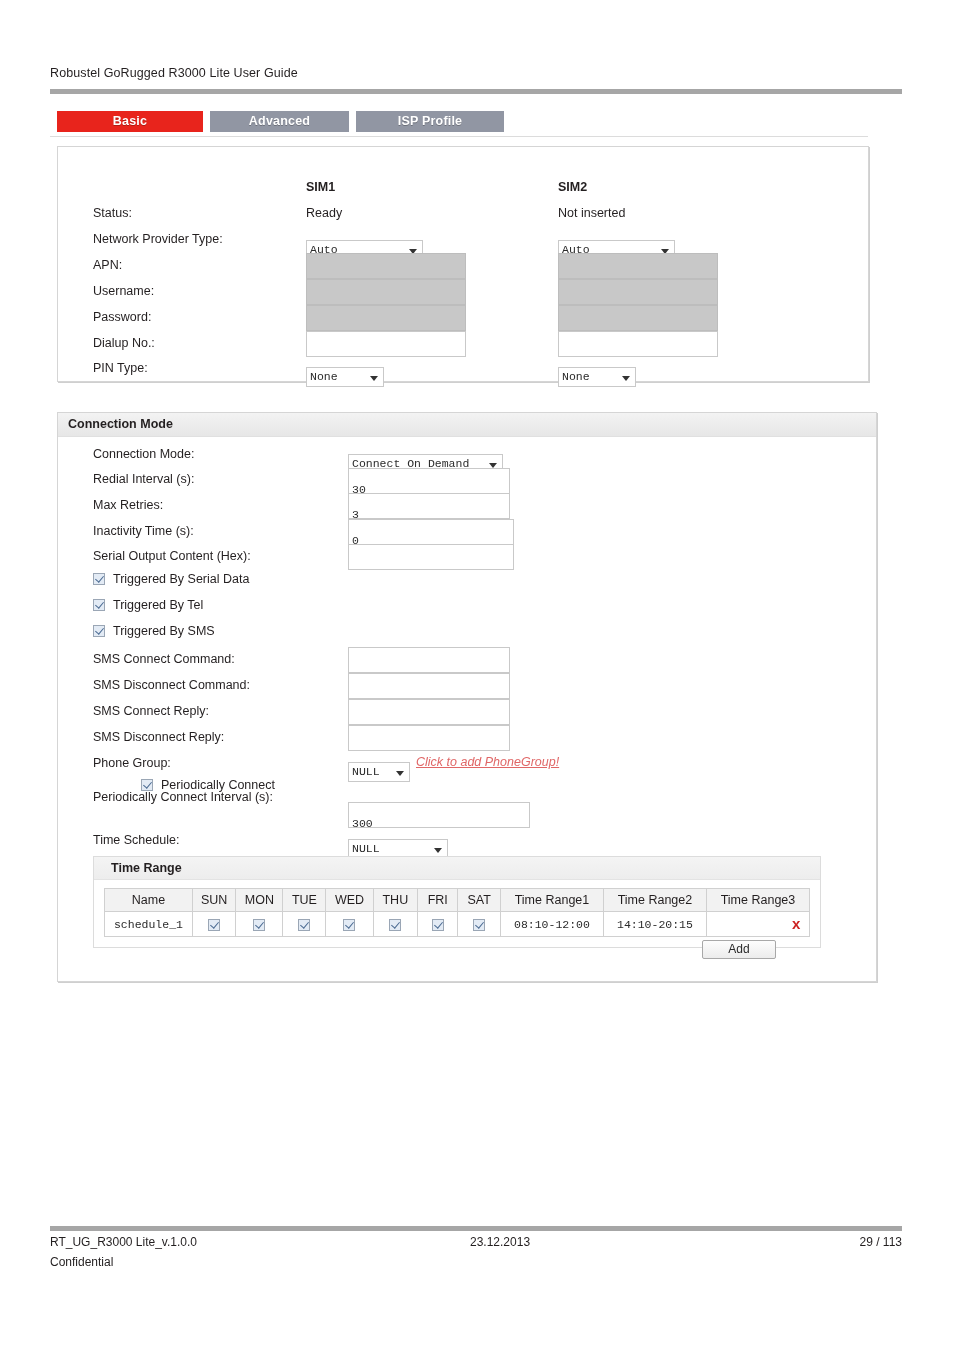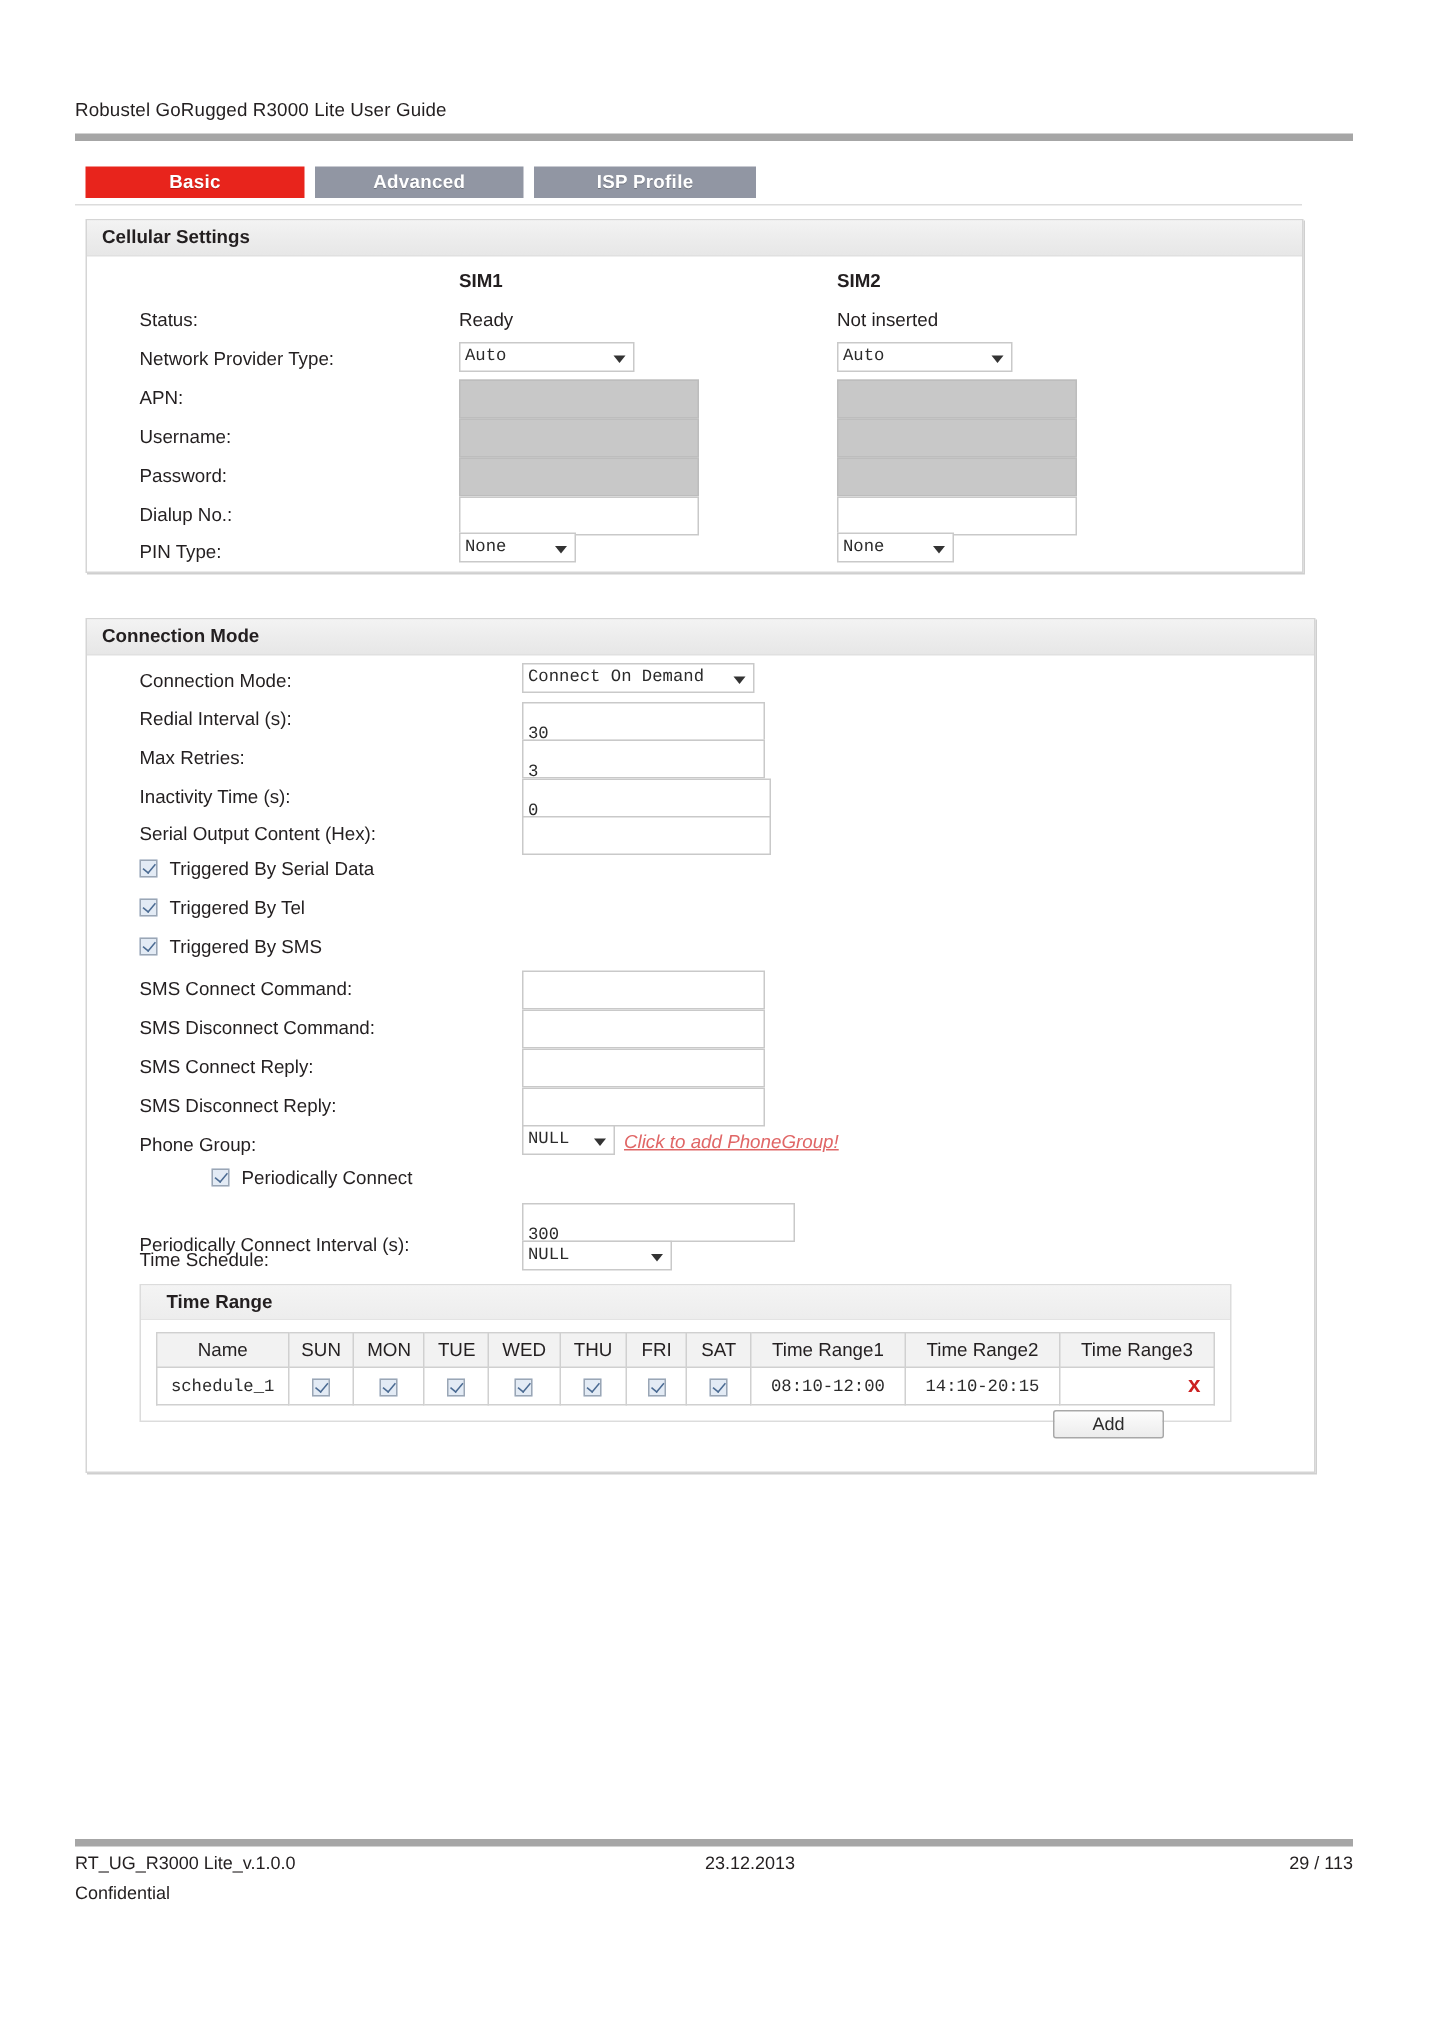--- a/index.html
+++ b/index.html
@@ -154,20 +154,21 @@
     border: 1px solid #c9c9c9;
     background: #ffffff;
     font-family: "Liberation Mono", monospace;
     font-size: 11.5px;
     color: #2b2b2b;
     padding: 0 3px;
     line-height: 18px;
     position: relative;
     white-space: nowrap;
     overflow: hidden;
+    margin-top: 12px;
   }
   .sel .caret {
     position: absolute;
     right: 5px;
     top: 8px;
     width: 0; height: 0;
     border-left: 4px solid transparent;
     border-right: 4px solid transparent;
     border-top: 5px solid #333;
   }
@@ -334,21 +335,20 @@
 <div class="header-rule"></div>
 
 <div class="tabbar">
   <div class="tab active">Basic</div>
   <div class="tab idle w-advanced">Advanced</div>
   <div class="tab idle w-isp">ISP Profile</div>
 </div>
 <div class="tabbar-underline"></div>
 
 <div class="panel" id="panel-cellular">
-  <div class="panel-title">Cellular Settings</div>
 
   <div class="row" style="left:248px; top:30px;">
     <span class="colhead">SIM1</span>
   </div>
   <div class="row" style="left:500px; top:30px;">
     <span class="colhead">SIM2</span>
   </div>
 
   <div class="row" style="left:35px; top:56px;">
     <span class="lbl">Status:</span>
@@ -484,21 +484,21 @@
   </div>
   <div style="position:absolute; left:358px; top:339px;">
     <span class="redlink">Click to add PhoneGroup!</span>
   </div>
 
   <div class="cbx-row" style="left:35px; top:365px;padding-left:48px;">
     <span class="cbx"></span>
     <span class="lbl">Periodically Connect</span>
   </div>
 
-  <div class="row" style="left:35px; top:407px;text-align:right;">
+  <div class="row" style="left:35px; top:374px;text-align:right;">
     <span class="lbl">Periodically Connect Interval (s):</span>
   </div>
   <div class="tbox" style="position:absolute; left:290px; top:389px; width:182px;">300</div>
 
   <div class="row" style="left:35px; top:417px;">
     <span class="lbl">Time Schedule:</span>
   </div>
   <div class="sel" style="position:absolute; left:290px; top:414px; width:100px;">
     <span>NULL</span>
     <span class="caret"></span>

